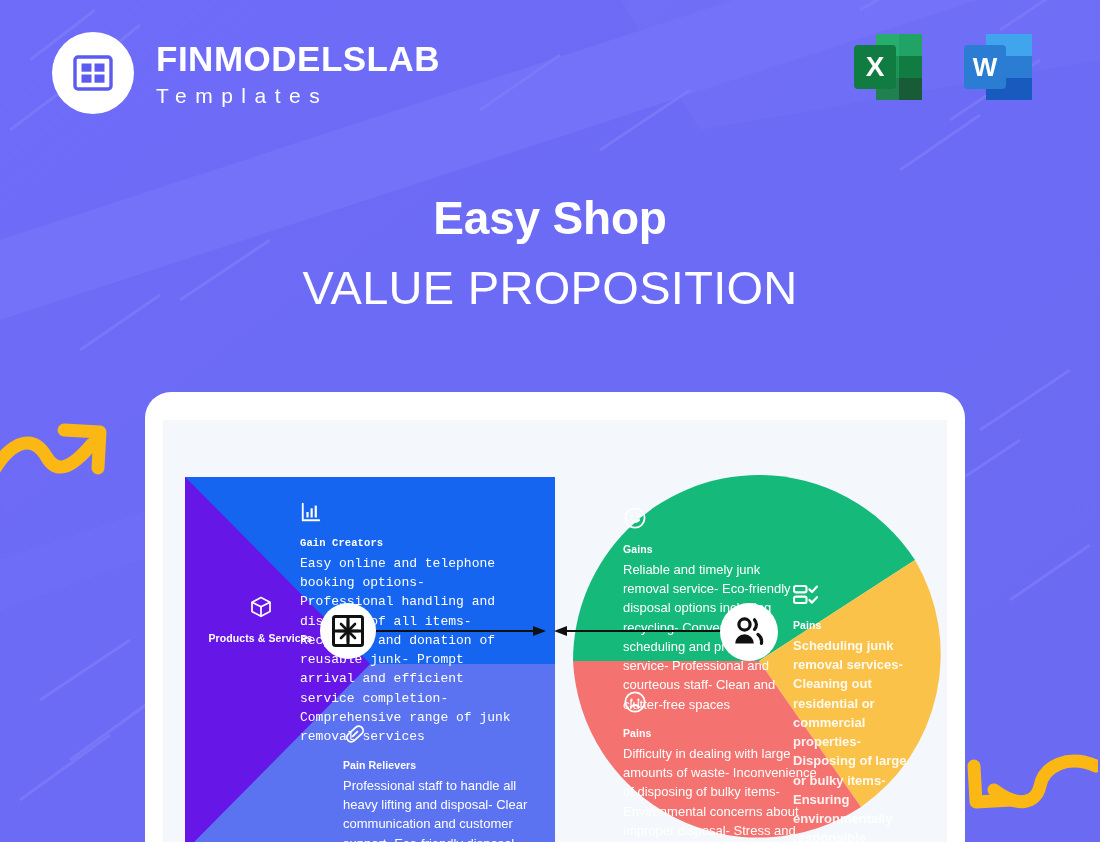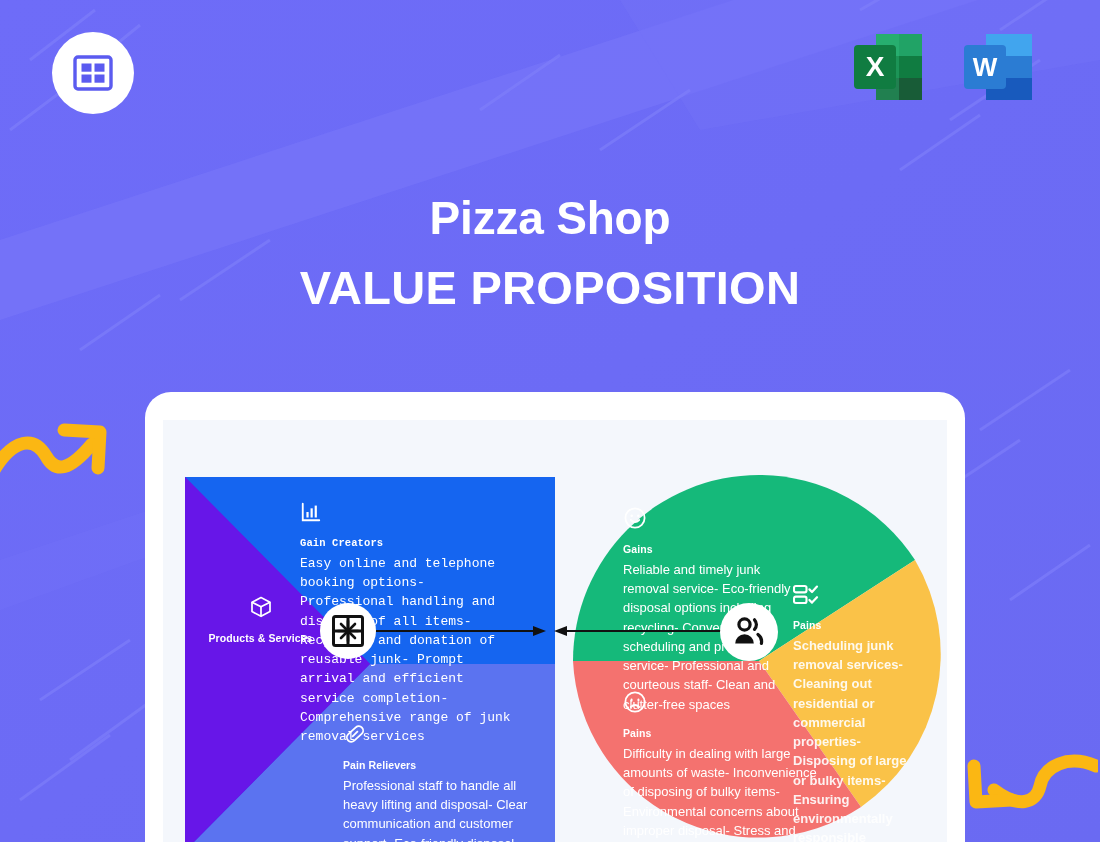--- a/index.html
+++ b/index.html
@@ -35,21 +35,21 @@
 
   .office-icons { position: absolute; right: 62px; top: 28px; display: flex; gap: 32px; }
 
   
   .titles { position: absolute; top: 192px; left: 0; width: 1100px; text-align: center; z-index: 5; }
   .title-main {
     color: #ffffff; font-size: 46px; font-weight: bold; line-height: 1.15;
     letter-spacing: -0.2px;
   }
   .title-sub {
-    color: #ffffff; font-size: 47px; font-weight: bold; line-height: 1.15;
+    color: #ffffff; font-size: 47px; font-weight: normal; line-height: 1.15;
     margin-top: 16px; letter-spacing: 0.3px; text-align: center;
   }
 
   
   .arrow-left { position: absolute; left: -8px; top: 408px; z-index: 4; }
   .arrow-right { position: absolute; right: 2px; top: 752px; z-index: 4; }
 
   
   .device {
     position: absolute; left: 145px; top: 392px;
@@ -144,20 +144,24 @@
   <div class="logo-wrap">
     <div class="logo-circle">
       <svg width="44" height="44" viewBox="0 0 44 44">
         <rect x="4" y="6" width="36" height="32" rx="3" fill="none" stroke="#5B5BF0" stroke-width="3.4"></rect>
         <rect x="10.5" y="12.5" width="10" height="8.2" fill="#5B5BF0"></rect>
         <rect x="23.5" y="12.5" width="10" height="8.2" fill="#5B5BF0"></rect>
         <rect x="10.5" y="23.5" width="10" height="8.2" fill="#5B5BF0"></rect>
         <rect x="23.5" y="23.5" width="10" height="8.2" fill="#5B5BF0"></rect>
       </svg>
     </div>
+    <div class="logo-text">
+      <div class="logo-title">FINMODELSLAB</div>
+      <div class="logo-sub">Templates</div>
+    </div>
   </div>
 
   <div class="office-icons">
     <svg width="78" height="78" viewBox="0 0 78 78">
       <rect x="26" y="6" width="46" height="22" fill="#21A366"></rect>
       <rect x="26" y="28" width="46" height="22" fill="#107C41"></rect>
       <rect x="26" y="50" width="46" height="22" fill="#185C37"></rect>
       <rect x="26" y="6" width="23" height="66" fill="#33C481" opacity="0.35"></rect>
       <rect x="4" y="17" width="42" height="44" rx="4" fill="#107C41"></rect>
       <text x="25" y="48" font-family="'Liberation Sans',sans-serif" font-size="28" font-weight="bold" fill="#ffffff" text-anchor="middle">X</text>
@@ -166,21 +170,21 @@
       <rect x="26" y="6" width="46" height="22" fill="#41A5EE"></rect>
       <rect x="26" y="28" width="46" height="22" fill="#2B7CD3"></rect>
       <rect x="26" y="50" width="46" height="22" fill="#185ABD"></rect>
       <rect x="4" y="17" width="42" height="44" rx="4" fill="#2B7CD3"></rect>
       <text x="25" y="48" font-family="'Liberation Sans',sans-serif" font-size="26" font-weight="bold" fill="#ffffff" text-anchor="middle">W</text>
     </svg>
   </div>
 </div>
 
 <div class="titles">
-  <div class="title-main">Pizza Shop</div>
+  <div class="title-main">Easy Shop</div>
   <div class="title-sub">VALUE PROPOSITION</div>
 </div>
 
 <svg class="arrow-left" width="130" height="95" viewBox="0 0 130 95">
   <path d="M2 62 C 22 30, 42 28, 54 48 C 64 66, 78 62, 100 36" fill="none" stroke="#FBB713" stroke-width="13" stroke-linecap="round"></path>
   <path d="M72 22 L108 24 L106 60" fill="none" stroke="#FBB713" stroke-width="13" stroke-linecap="round" stroke-linejoin="round"></path>
 </svg>
 
 <svg class="arrow-right" width="140" height="92" viewBox="0 0 140 92">
   <path d="M138 14 C 110 2, 86 14, 82 34 C 78 52, 60 56, 36 38" fill="none" stroke="#FBB713" stroke-width="13" stroke-linecap="round"></path>

